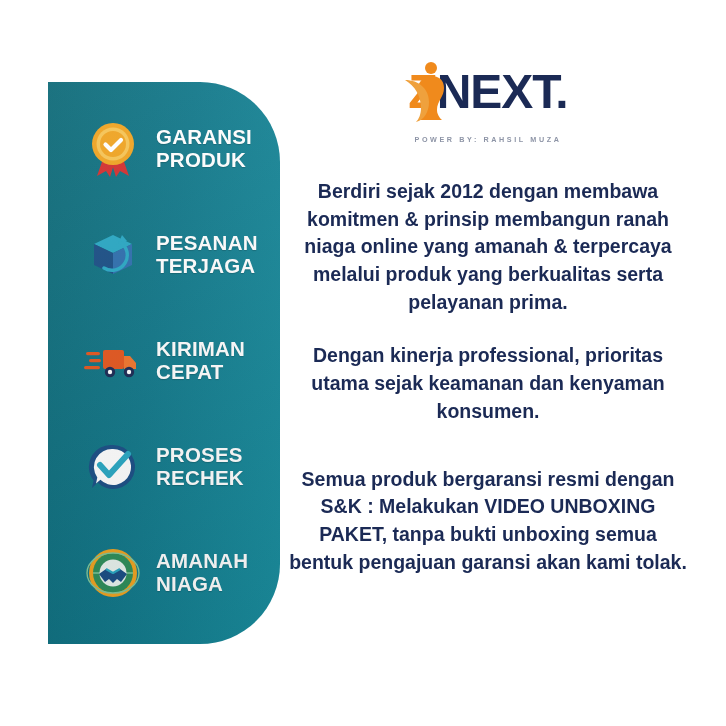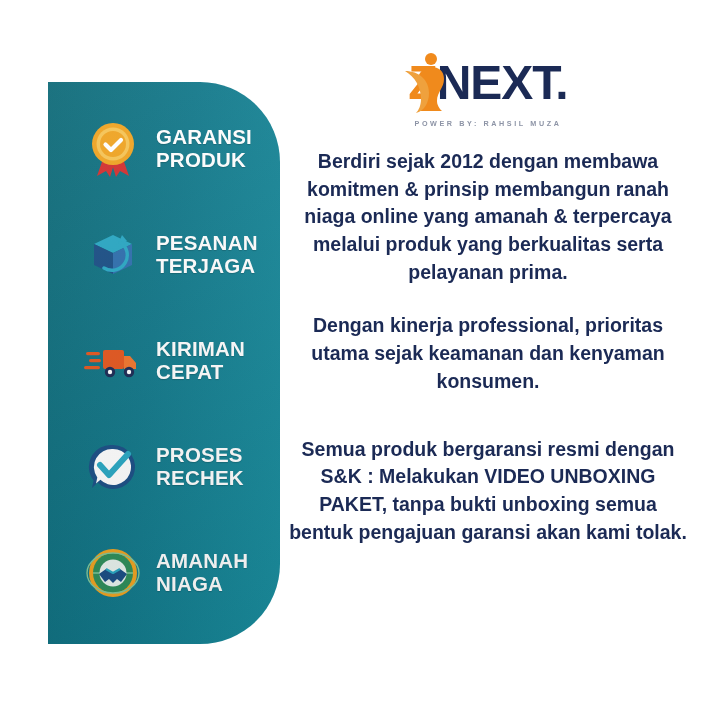--- a/index.html
+++ b/index.html
@@ -61,21 +61,21 @@
     line-height: 1.12;
     letter-spacing: 0.2px;
     text-transform: uppercase;
     white-space: pre-line;
     text-shadow: 0 1px 1px rgba(0,0,0,.18);
   }
 
   
   .right-col {
     position: absolute;
-    left: 288px; top: 47px;
+    left: 288px; top: 56px;
     width: 400px;
     text-align: center;
   }
 
   .logo-wrap {
     position: relative;
     height: 72px;
     display: flex;
     align-items: center;
     justify-content: center;
@@ -92,35 +92,35 @@
   .logo-z { color: #f08a1c; }
   .logo-next { color: #1b2a55; }
   .logo-mark {
     position: absolute;
     left: 50%;
     transform: translateX(-88px);
     top: 4px;
     width: 54px; height: 62px;
   }
   .logo-sub {
-    margin-top: 0;
+    margin-top: 7px;
     font-size: 7.2px;
     letter-spacing: 2.6px;
     color: #8d94a6;
     font-weight: bold;
   }
 
   .para {
     color: #1b2a55;
     font-weight: bold;
     font-size: 19.5px;
     line-height: 1.42;
     margin: 0;
   }
-  .p1 { margin-top: 20px; }
+  .p1 { margin-top: 34px; }
   .p2 { margin-top: 26px; }
   .p3 { margin-top: 40px; }
 
   
   .icon-svg { display:block; width:100%; height:100%; }
 </style>
 </head>
 <body>
 
 <div id="page">

